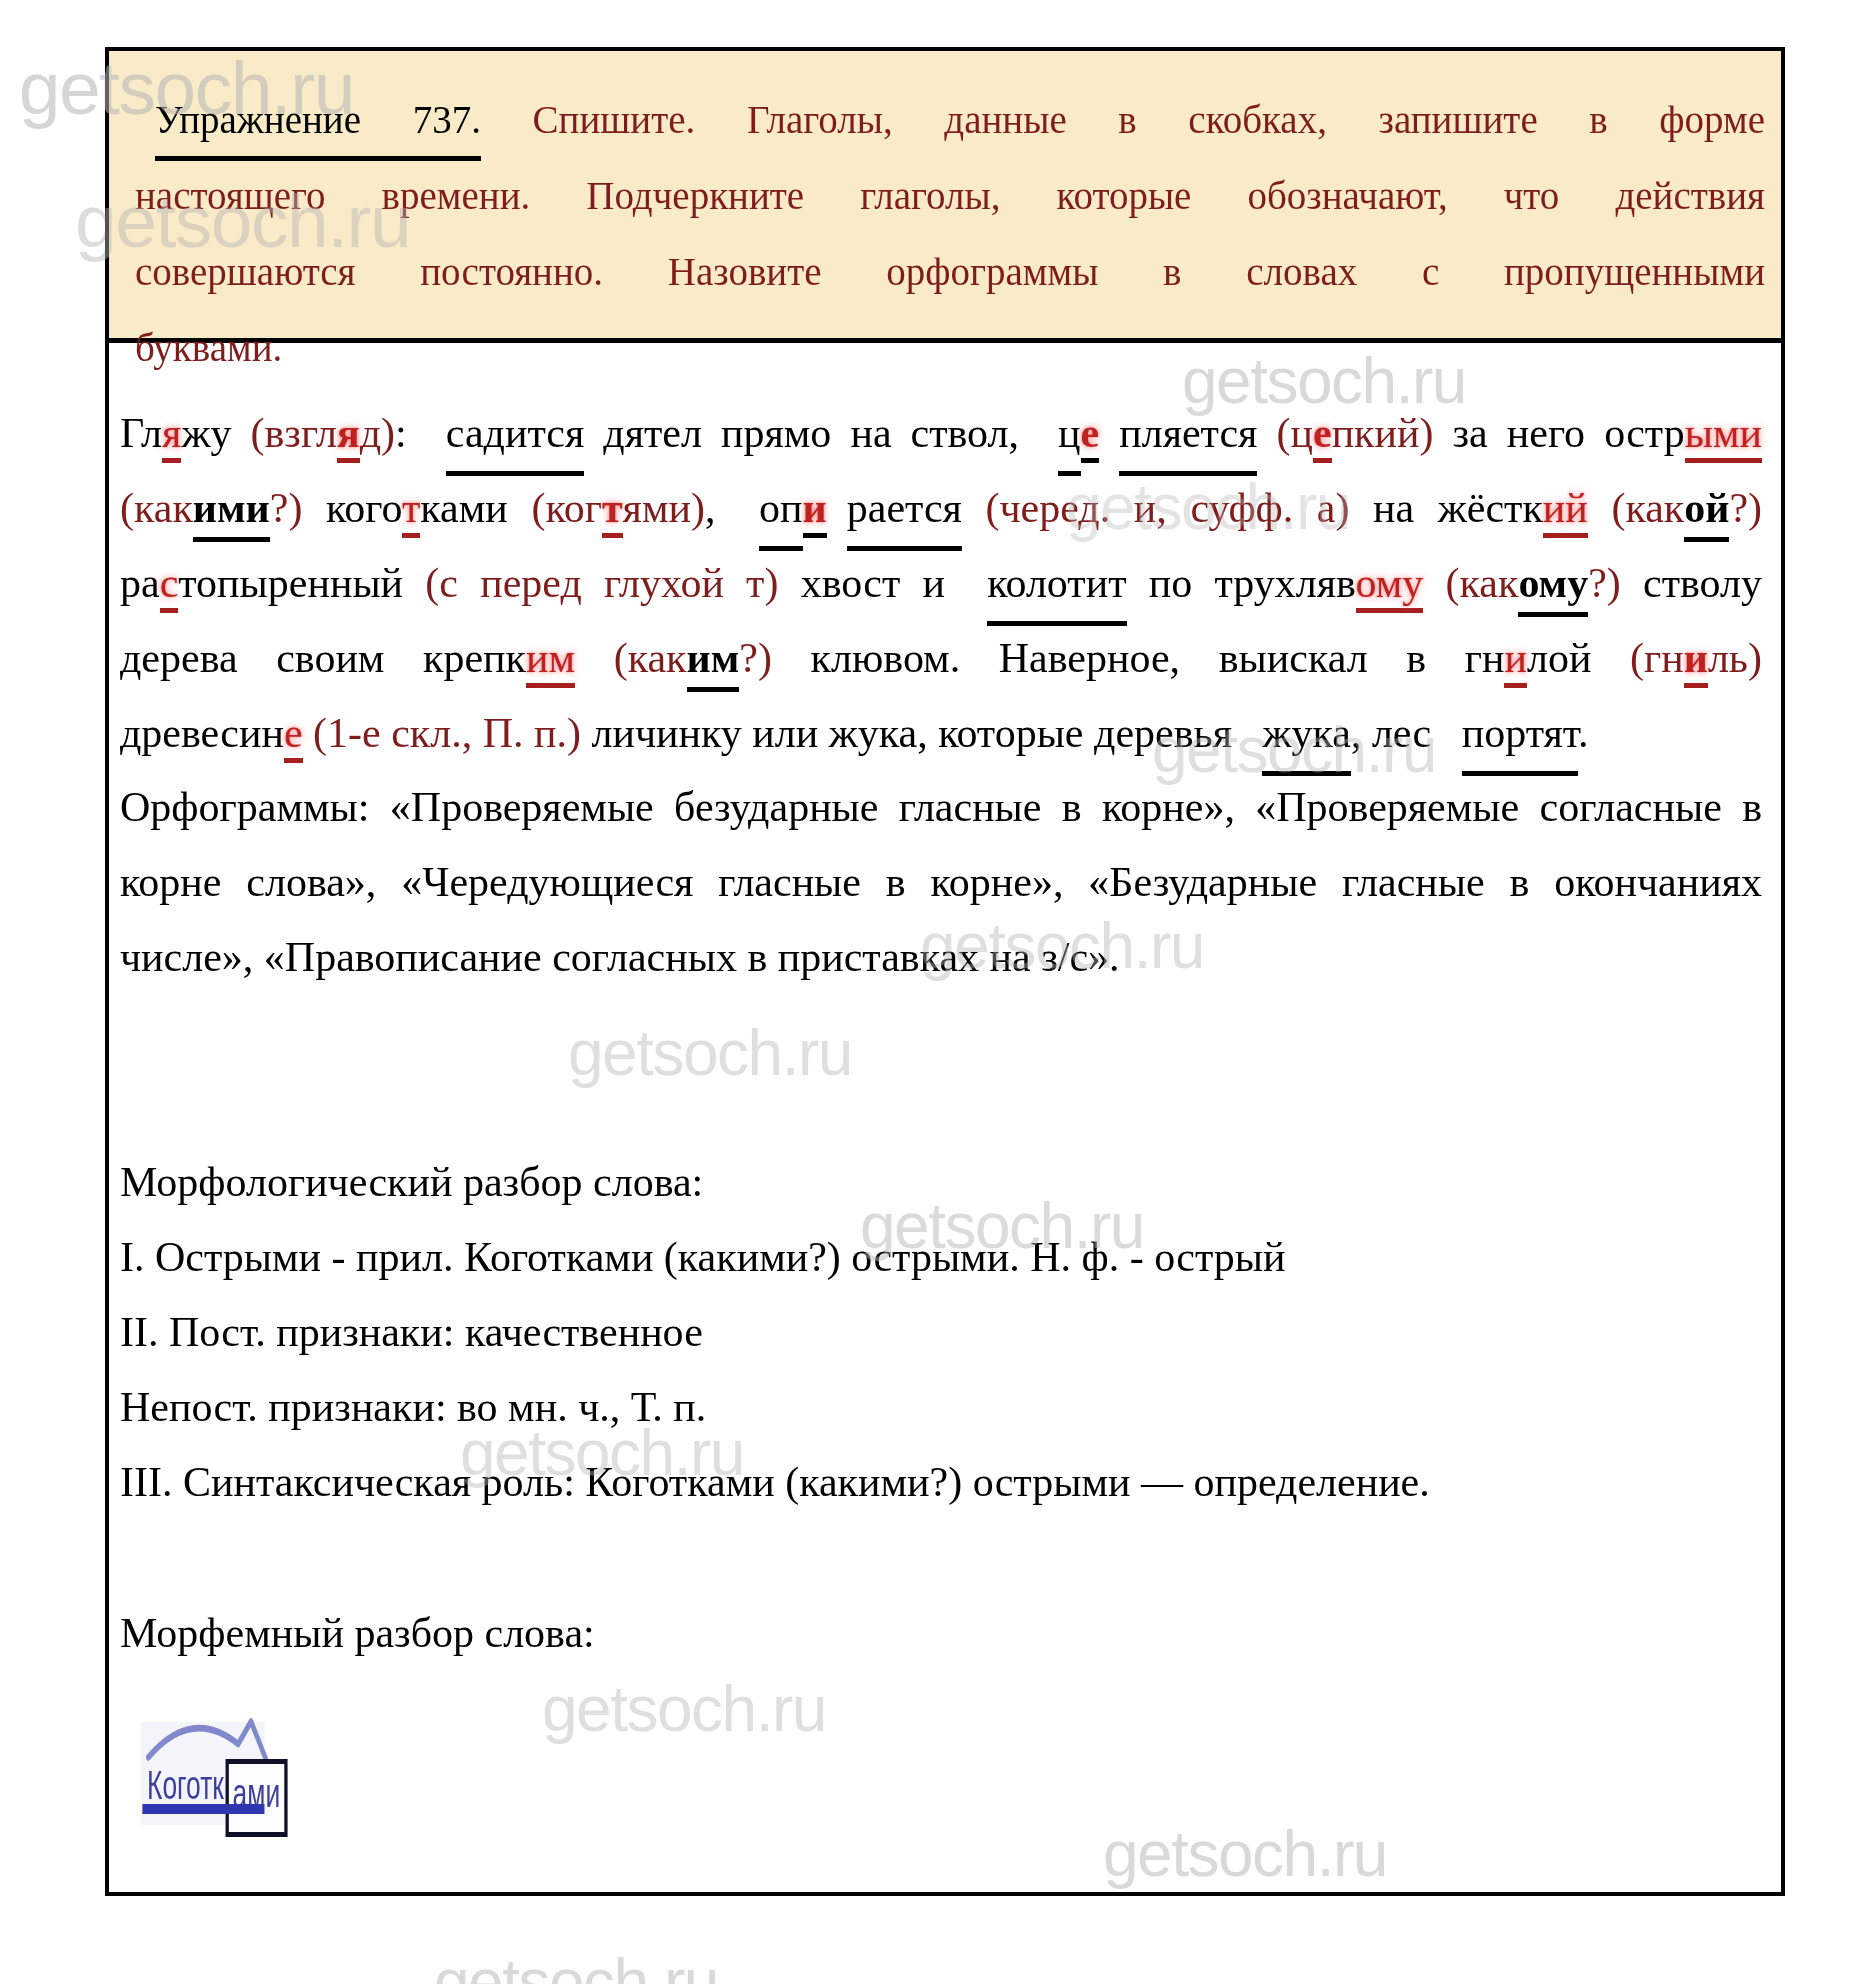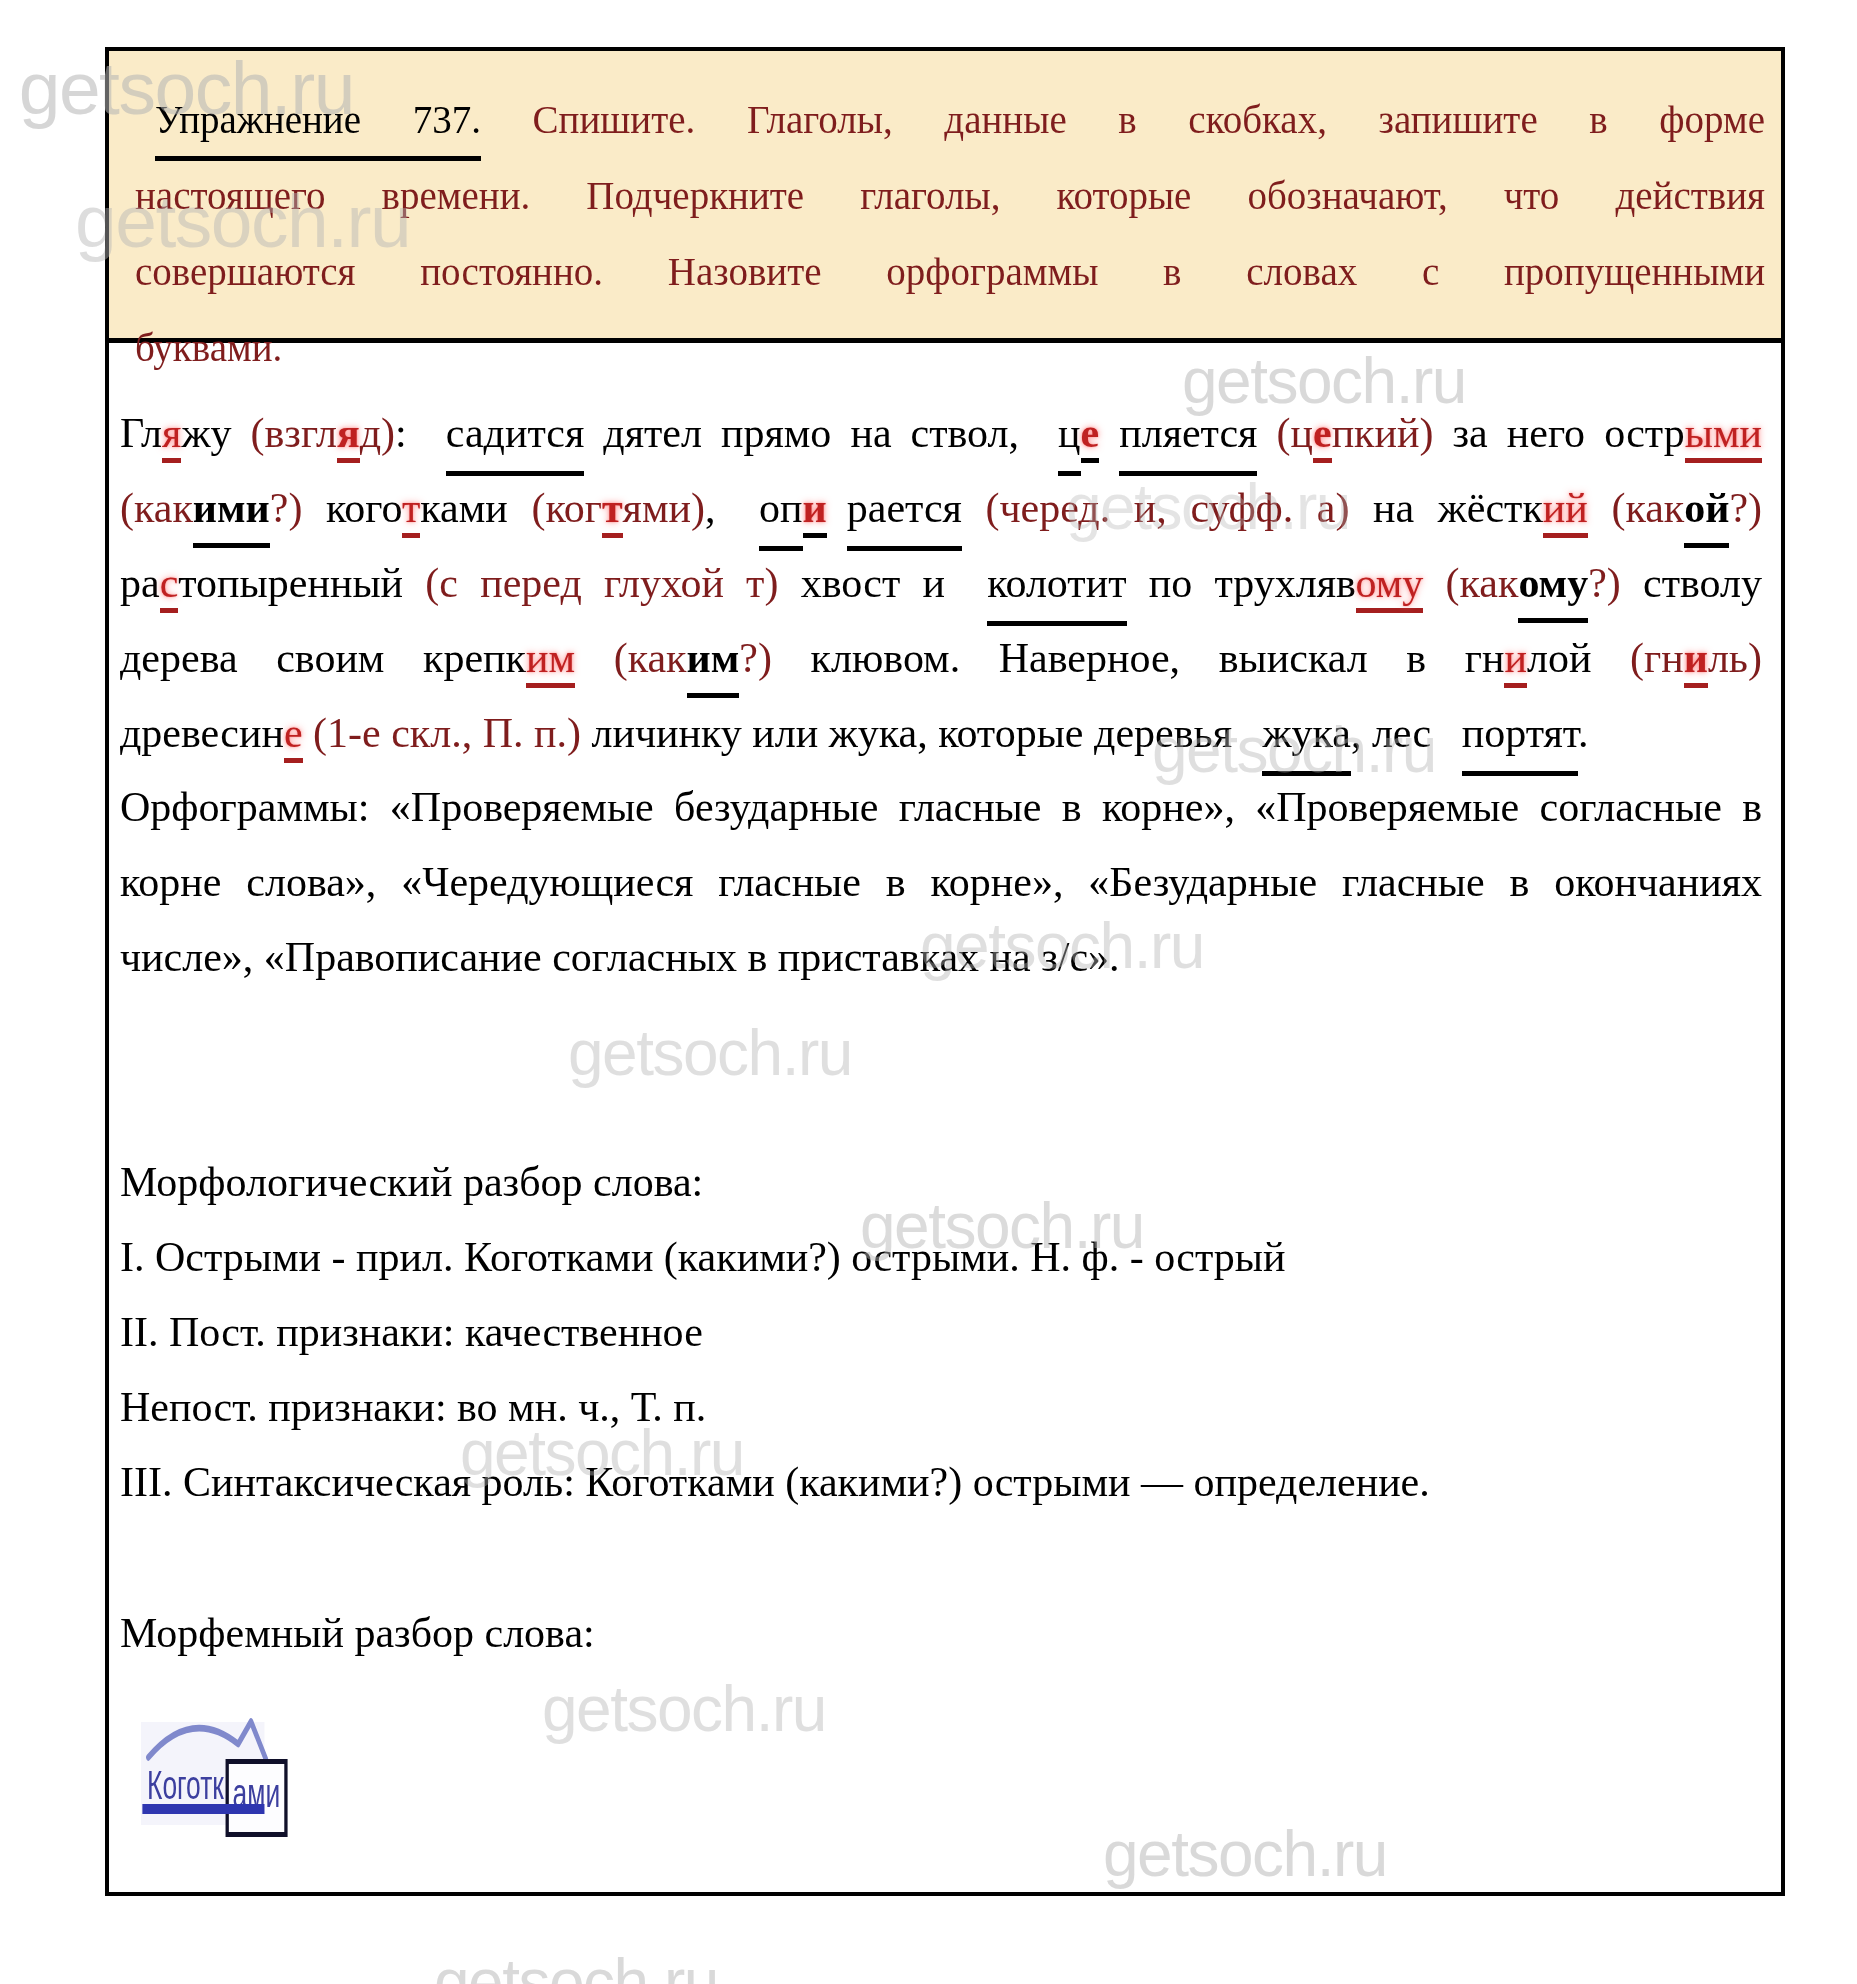--- a/index.html
+++ b/index.html
@@ -16,21 +16,21 @@
   .hwrap{position:absolute;left:26px;top:31px;width:1630px;}
   .jline{text-align:justify;text-align-last:justify;white-space:normal;}
   .lline{text-align:left;text-align-last:left;white-space:normal;}
   
   .tgroup{position:absolute;left:120px;width:1642px;}
   .line{height:75px;line-height:75px;font-size:42px;}
   
   .s-n{font-weight:normal;color:#000;}
   .s-b{font-weight:normal;color:#7f1d1d;}
   .s-bu{font-weight:normal;color:#000;border-bottom:5.2px solid #000;padding-bottom:15px;margin-left:20px;}
-  .s-blu{font-weight:bold;color:#000;border-bottom:5.2px solid #000;padding-bottom:12px;}
+  .s-blu{font-weight:bold;color:#000;border-bottom:5.2px solid #000;padding-bottom:6px;}
   .s-r{color:var(--red);border-bottom:5.2px solid var(--redU);padding-bottom:1.5px;
        text-shadow:0 0 7.5px rgba(255,122,122,.85),0 0 2.2px rgba(255,90,90,.6);}
   .s-rb{font-weight:bold;color:var(--red);border-bottom:5.2px solid var(--redU);padding-bottom:1.5px;
        text-shadow:0 0 7.5px rgba(255,122,122,.85),0 0 2.2px rgba(255,90,90,.6);}
   .s-rbu{font-weight:bold;color:var(--red);border-bottom:5.2px solid #000;padding-bottom:1.5px;
        text-shadow:0 0 7.5px rgba(255,122,122,.85),0 0 2.2px rgba(255,90,90,.6);}
   
   .wm{position:absolute;font-family:"Liberation Sans",sans-serif;color:#b5b5b5;
       letter-spacing:-1.5px;white-space:nowrap;pointer-events:none;}
   

